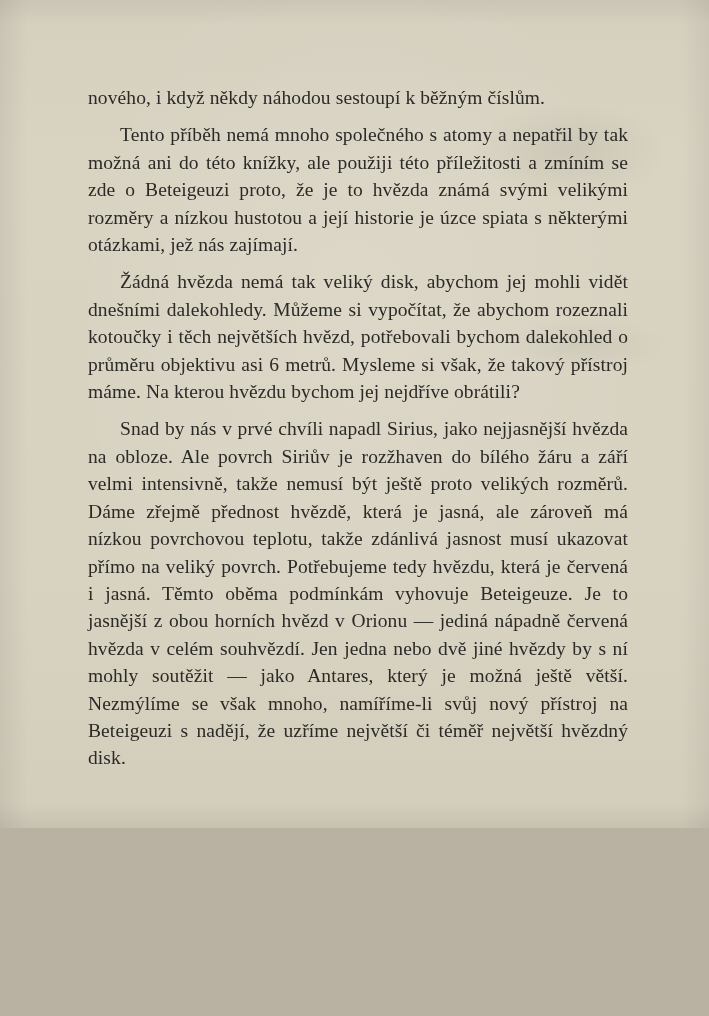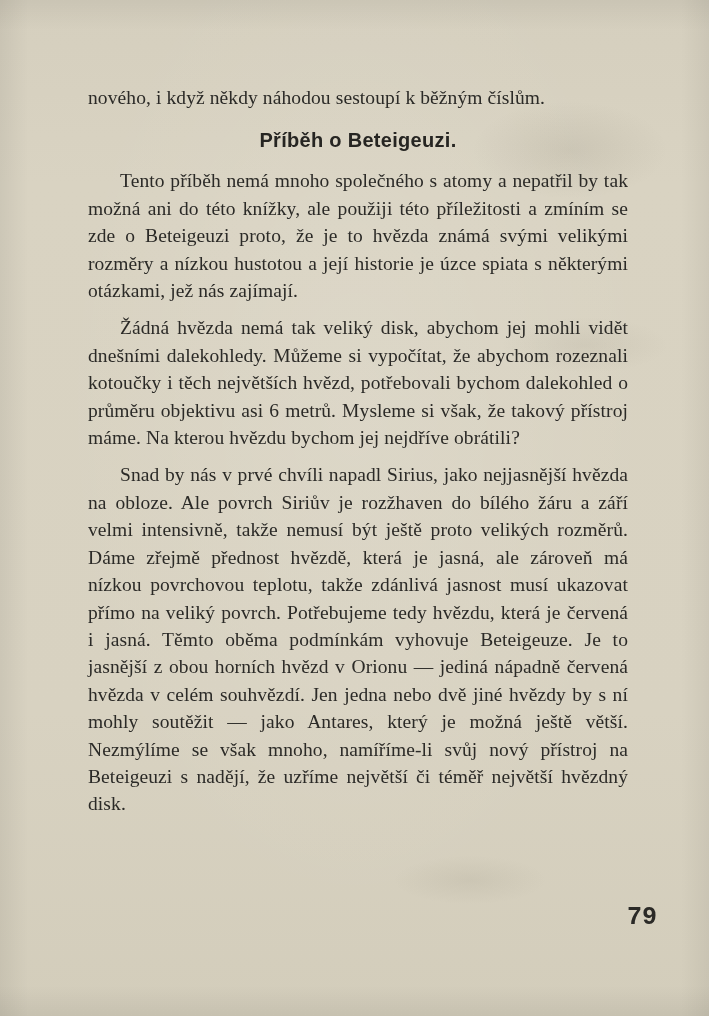--- a/index.html
+++ b/index.html
@@ -4,21 +4,21 @@
 <style>
   html, body {
     margin: 0;
     padding: 0;
     background: #b9b2a2;
   }
 
   .page {
     position: relative;
     width: 709px;
-    height: 1016px;
+    height: 828px;
     margin: 0 auto;
     background:
       radial-gradient(ellipse at 50% 40%, rgba(255,255,255,0.10), rgba(0,0,0,0) 60%),
       linear-gradient(180deg, #d5cfbe 0%, #d9d3c2 18%, #d8d2c1 70%, #d3cdbb 100%);
     overflow: hidden;
     box-sizing: border-box;
   }
 
   
   .page::before {
@@ -77,19 +77,18 @@
     font-size: 25px;
     color: #2b2a27;
   }
 </style>
 </head>
 <body>
 
 <div class="page">
   <div class="text-column">
     <p class="para">nového, i když někdy náhodou sestoupí k běžným číslům.</p>
-    <h2 class="heading">Příběh o Beteigeuzi.</h2>
     <p class="para indent">Tento příběh nemá mnoho společného s atomy a nepatřil by tak možná ani do této knížky, ale použiji této příležitosti a zmíním se zde o Beteigeuzi proto, že je to hvězda známá svými velikými rozměry a nízkou hustotou a její historie je úzce spiata s některými otázkami, jež nás zajímají.</p>
     <p class="para indent">Žádná hvězda nemá tak veliký disk, abychom jej mohli vidět dnešními dalekohledy. Můžeme si vypočítat, že abychom rozeznali kotoučky i těch největších hvězd, potřebovali bychom dalekohled o průměru objektivu asi 6 metrů. Mysleme si však, že takový přístroj máme. Na kterou hvězdu bychom jej nejdříve obrátili?</p>
     <p class="para indent">Snad by nás v prvé chvíli napadl Sirius, jako nejjasnější hvězda na obloze. Ale povrch Siriův je rozžhaven do bílého žáru a září velmi intensivně, takže nemusí být ještě proto velikých rozměrů. Dáme zřejmě přednost hvězdě, která je jasná, ale zároveň má nízkou povrchovou teplotu, takže zdánlivá jasnost musí ukazovat přímo na veliký povrch. Potřebujeme tedy hvězdu, která je červená i jasná. Těmto oběma podmínkám vyhovuje Beteigeuze. Je to jasnější z obou horních hvězd v Orionu — jediná nápadně červená hvězda v celém souhvězdí. Jen jedna nebo dvě jiné hvězdy by s ní mohly soutěžit — jako Antares, který je možná ještě větší. Nezmýlíme se však mnoho, namíříme-li svůj nový přístroj na Beteigeuzi s nadějí, že uzříme největší či téměř největší hvězdný disk.</p>
   </div>
   <div class="page-number">79</div>
 </div>
 
 </body></html>

